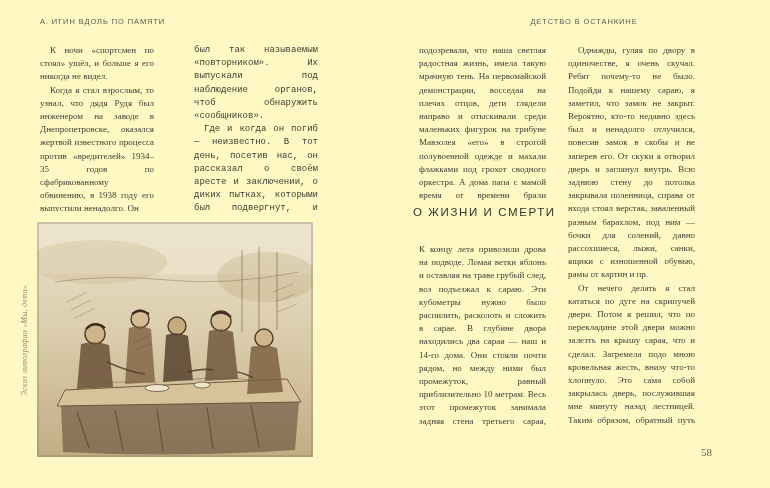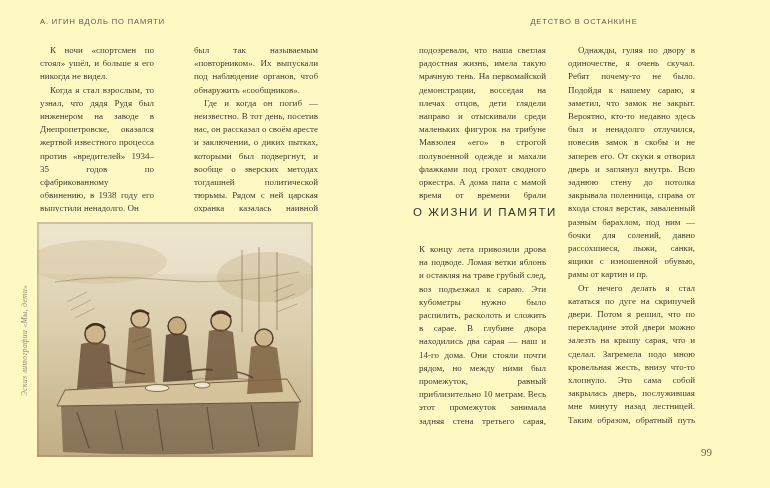--- a/index.html
+++ b/index.html
@@ -23,21 +23,21 @@
   .col{
     position:absolute;
     font-size:9px;line-height:13.2px;
     color:#3f3c35;
     text-align:justify;
     overflow:hidden;
   }
   .col p{margin:0;text-indent:10px;}
   .col p.noindent{text-indent:0;}
   #col1{left:40px;top:44px;width:114px;height:168px;}
-  #col2{left:194px;top:44px;width:124px;height:168px;}
+  #col2{left:194px;top:44px;width:124px;height:168px;font-family:Liberation Mono, monospace;}
   #col3a{left:419px;top:44px;width:127px;height:160px;}
   #col3b{left:419px;top:243px;width:127px;height:184px;}
   #col4{left:568px;top:44px;width:127px;height:384px;}
   .chapter-heading{
     position:absolute;left:413px;top:206px;width:140px;
     font-family:"Liberation Sans", sans-serif;
     font-size:11.5px;letter-spacing:1.6px;
     color:#34322c;
     text-align:center;
     white-space:nowrap;
@@ -129,27 +129,27 @@
 
     <rect x="1" y="1" width="274" height="233" fill="none" stroke="#8d7a5a" stroke-width="1.5" opacity="0.45"></rect>
   </svg>
 
   <div class="vertical-caption">Эскиз литографии «Мы, дети»</div>
 
   <div class="col" id="col3a">
     <p class="noindent">подозревали, что наша светлая радостная жизнь, имела такую мрачную тень. На первомайской демонстрации, восседая на плечах отцов, дети глядели направо и отыскивали среди маленьких фигурок на трибуне Мавзолея «его» в строгой полувоенной одежде и махали флажками под грохот сводного оркестра. А дома папа с мамой время от времени брали чернильный карандаш и густо замазывали в учебниках очередного «врага народа».</p>
   </div>
 
-  <div class="chapter-heading">О ЖИЗНИ И ПАМЯТИ</div>
+  <div class="chapter-heading">О ЖИЗНИ И СМЕРТИ</div>
 
   <div class="col" id="col3b">
     <p class="noindent">К концу лета привозили дрова на подводе. Ломая ветки яблонь и оставляя на траве грубый след, воз подъезжал к сараю. Эти кубометры нужно было распилить, расколоть и сложить в сарае. В глубине двора находились два сарая — наш и 14-го дома. Они стояли почти рядом, но между ними был промежуток, равный приблизительно 10 метрам. Весь этот промежуток занимала задняя стена третьего сарая, обращённого лицом и принадлежавшего соседнему двору. По этой задней стене на высоте трех метров над землёй были прибиты две доски, одна над другой на расстоянии ме-</p>
   </div>
 
   <div class="col" id="col4">
     <p>Однажды, гуляя по двору в одиночестве, я очень скучал. Ребят почему-то не было. Подойдя к нашему сараю, я заметил, что замок не закрыт. Вероятно, кто-то недавно здесь был и ненадолго отлучился, повесив замок в скобы и не заперев его. От скуки я отворил дверь и заглянул внутрь. Всю заднюю стену до потолка закрывала поленница, справа от входа стоял верстак, заваленный разным барахлом, под ним — бочки для солений, давно рассохшиеся, лыжи, санки, ящики с изношенной обувью, рамы от картин и пр.</p>
     <p>От нечего делать я стал кататься по дуге на скрипучей двери. Потом я решил, что по перекладине этой двери можно залезть на крышу сарая, что и сделал. Загремела подо мною кровельная жесть, внизу что-то хлопнуло. Это сама собой закрылась дверь, послужившая мне минуту назад лестницей. Таким образом, обратный путь мне был отрезан. Я не придал значения такому пустяку и лёг загорать.</p>
 
   </div>
 
-  <div class="page-number">99</div>
+  <div class="page-number">58</div>
 
 </div>
 
 </body></html>

